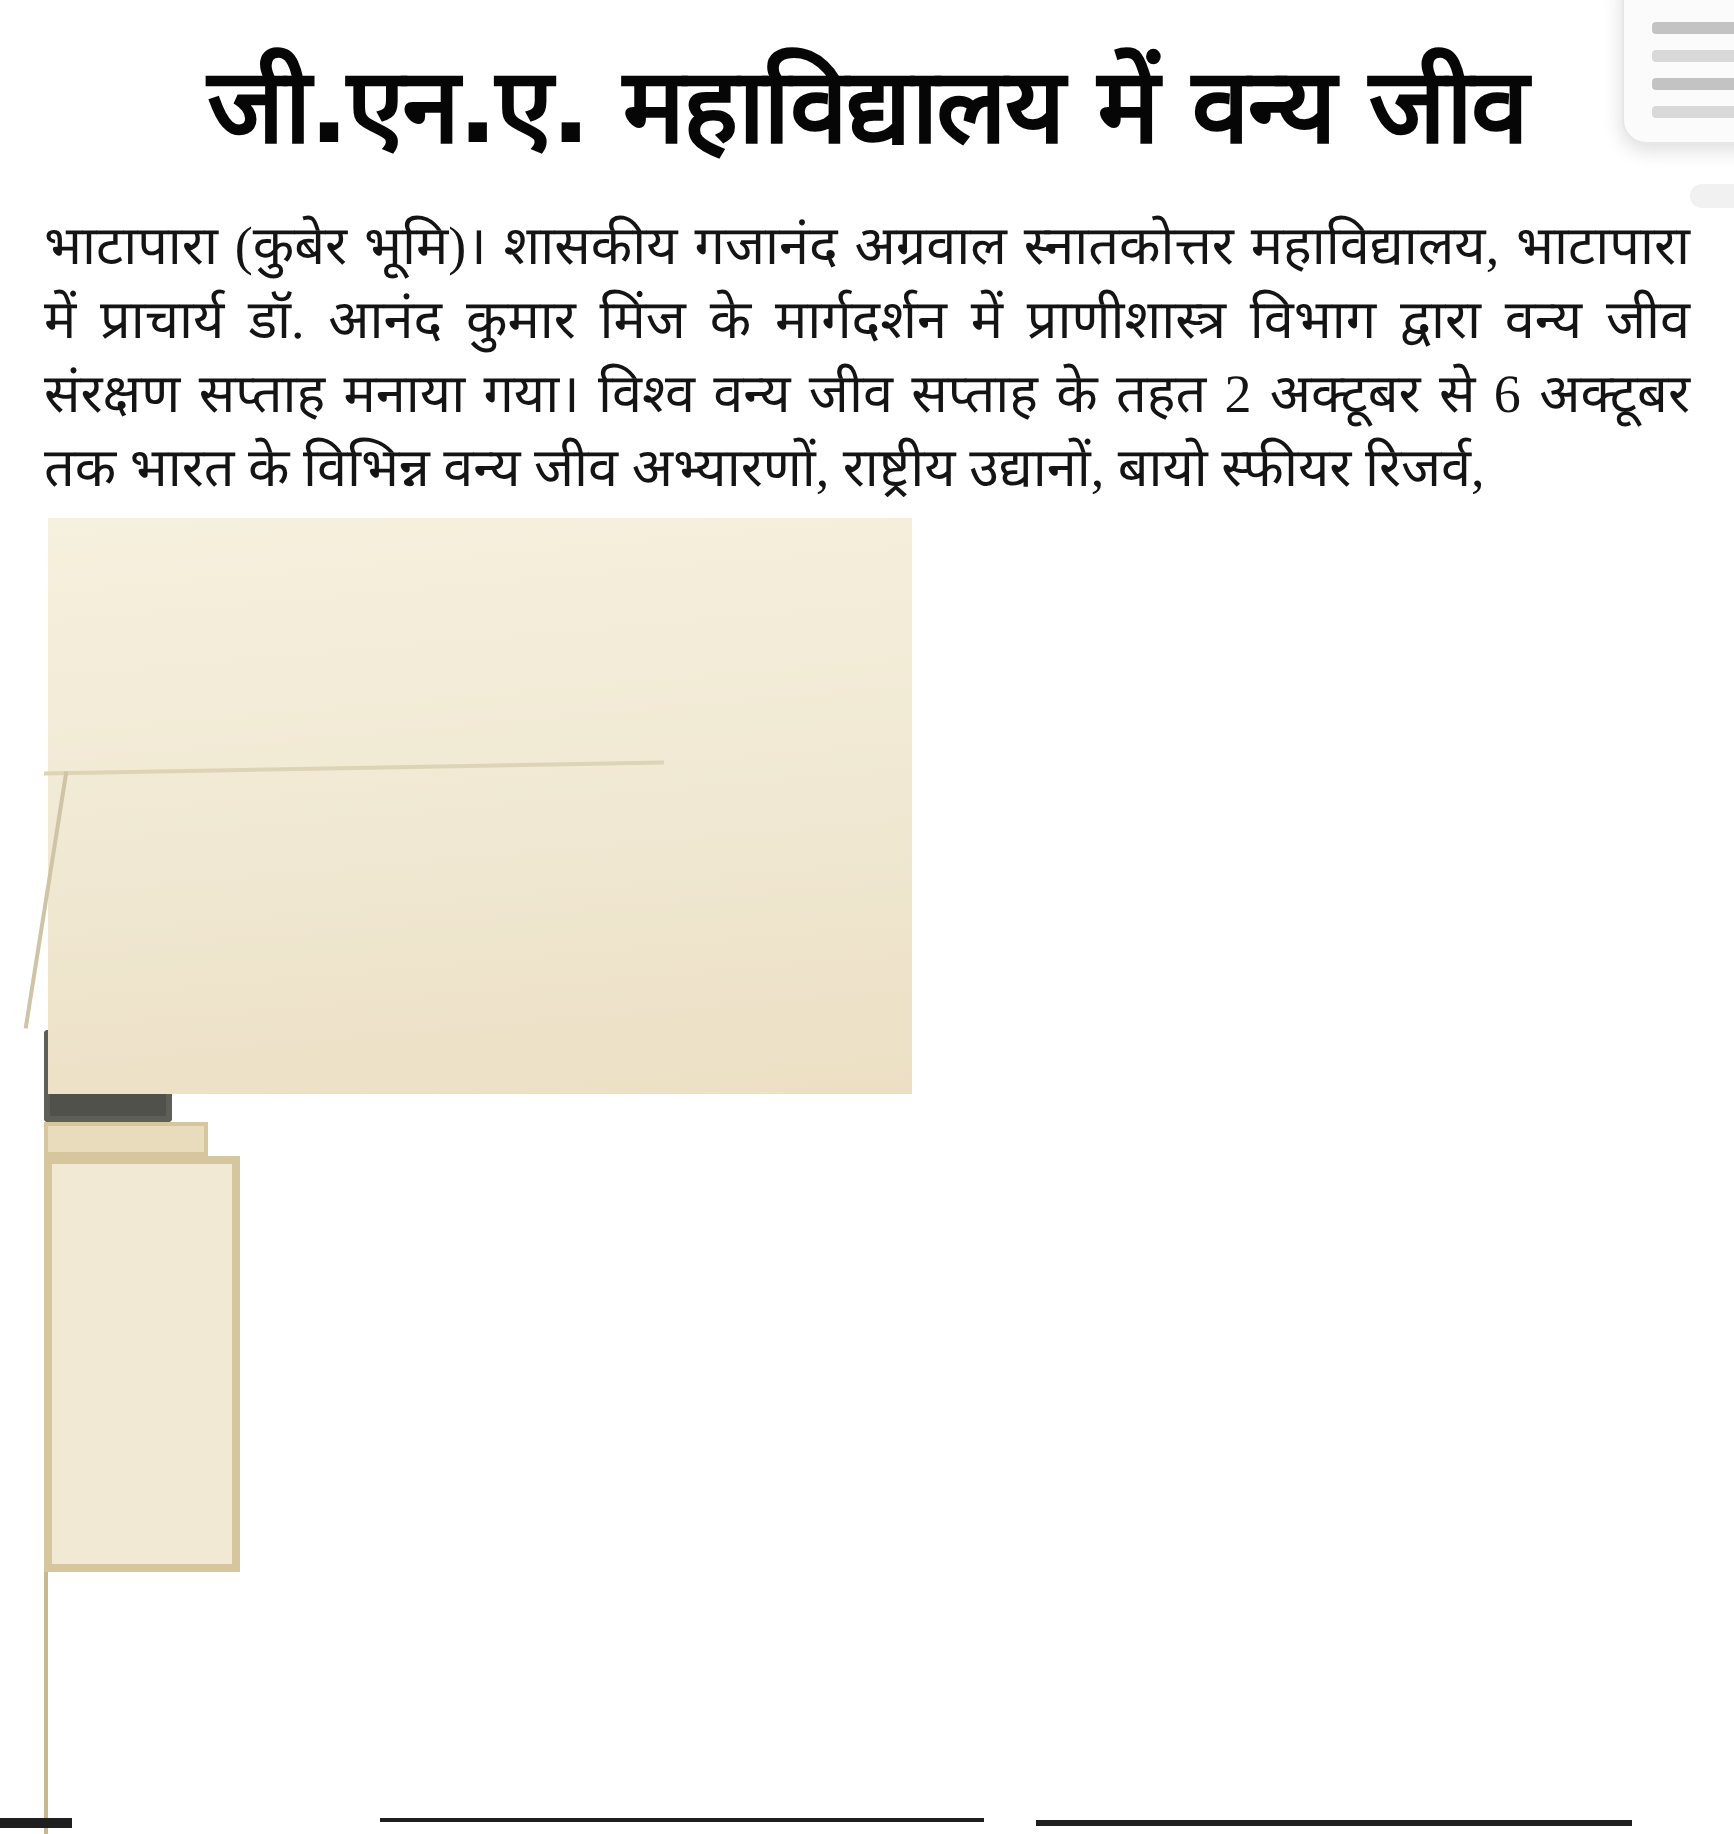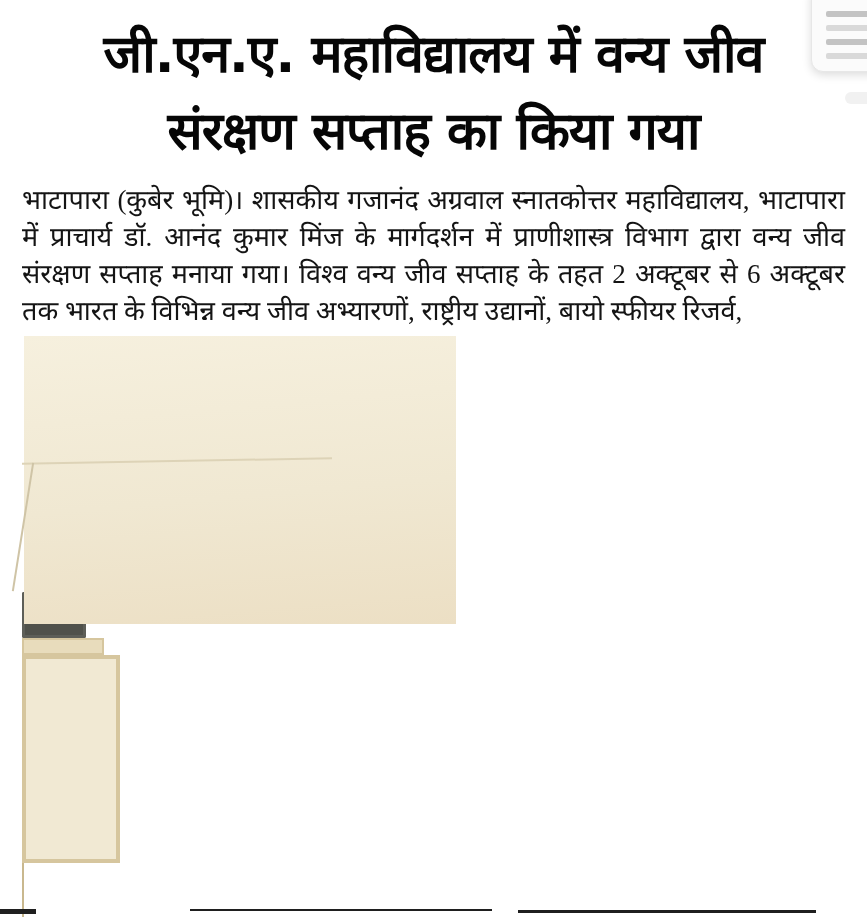--- a/index.html
+++ b/index.html
@@ -91,21 +91,20 @@
   <div class="preview-card">
     <div class="preview-line"></div>
     <div class="preview-line light"></div>
     <div class="preview-line"></div>
     <div class="preview-line light"></div>
   </div>
   <div class="preview-ghost"></div>
 
   <div class="headline">
     <div>जी.एन.ए. महाविद्यालय में वन्य जीव</div>
-    <div>संरक्षण सप्ताह का किया गया</div>
   </div>
 
   <div class="article">
     <p><span class="dateline">भाटापारा (कुबेर भूमि)।</span><span> शासकीय गजानंद अग्रवाल स्नातकोत्तर महाविद्यालय, भाटापारा में प्राचार्य डॉ. आनंद कुमार मिंज के मार्गदर्शन में प्राणीशास्त्र विभाग द्वारा वन्य जीव संरक्षण सप्ताह मनाया गया। विश्व वन्य जीव सप्ताह के तहत 2 अक्टूबर से 6 अक्टूबर तक भारत के विभिन्न वन्य जीव अभ्यारणों, राष्ट्रीय उद्यानों, बायो स्फीयर रिजर्व,</span></p>
 
     <p>
 
       <span class="photo" style="display:block">
         </span>
       </p>

